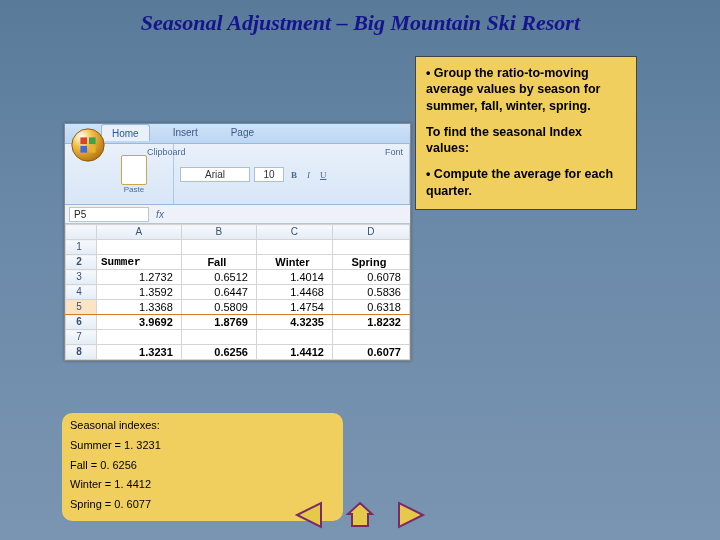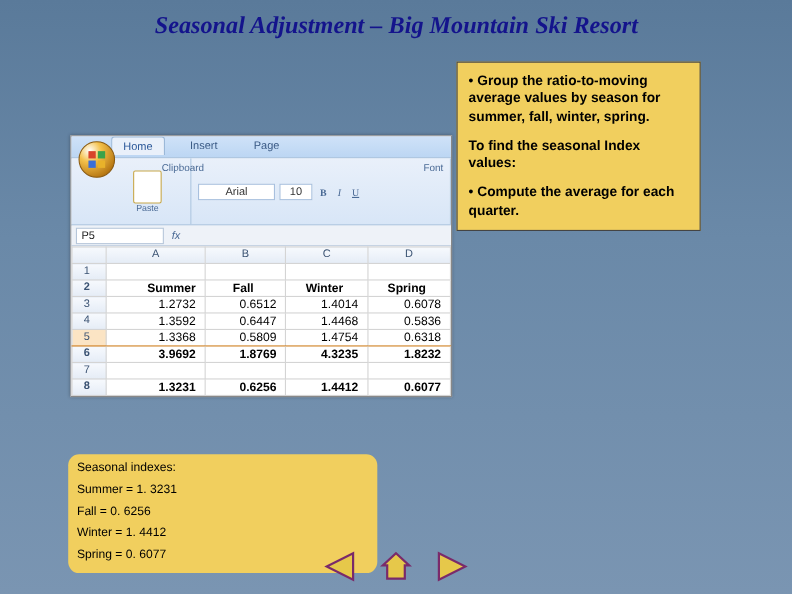--- a/index.html
+++ b/index.html
@@ -282,21 +282,21 @@
       </tr>
       <tr>
         <td class="rowhead">1</td>
         <td></td>
             <td></td>
             <td></td>
             <td></td>
       </tr>
       <tr class="hdr">
         <td class="rowhead">2</td>
-        <td style="text-align:right;">Summer</td>
+        <td style="text-align:left;font-family:Liberation Mono, monospace;">Summer</td>
         <td style="text-align:center;">Fall</td>
         <td style="text-align:center;">Winter</td>
         <td style="text-align:center;">Spring</td>
       </tr>
       <tr>
         <td class="rowhead">3</td>
         <td>1.2732</td>
         <td>0.6512</td>
         <td>1.4014</td>
         <td>0.6078</td>

